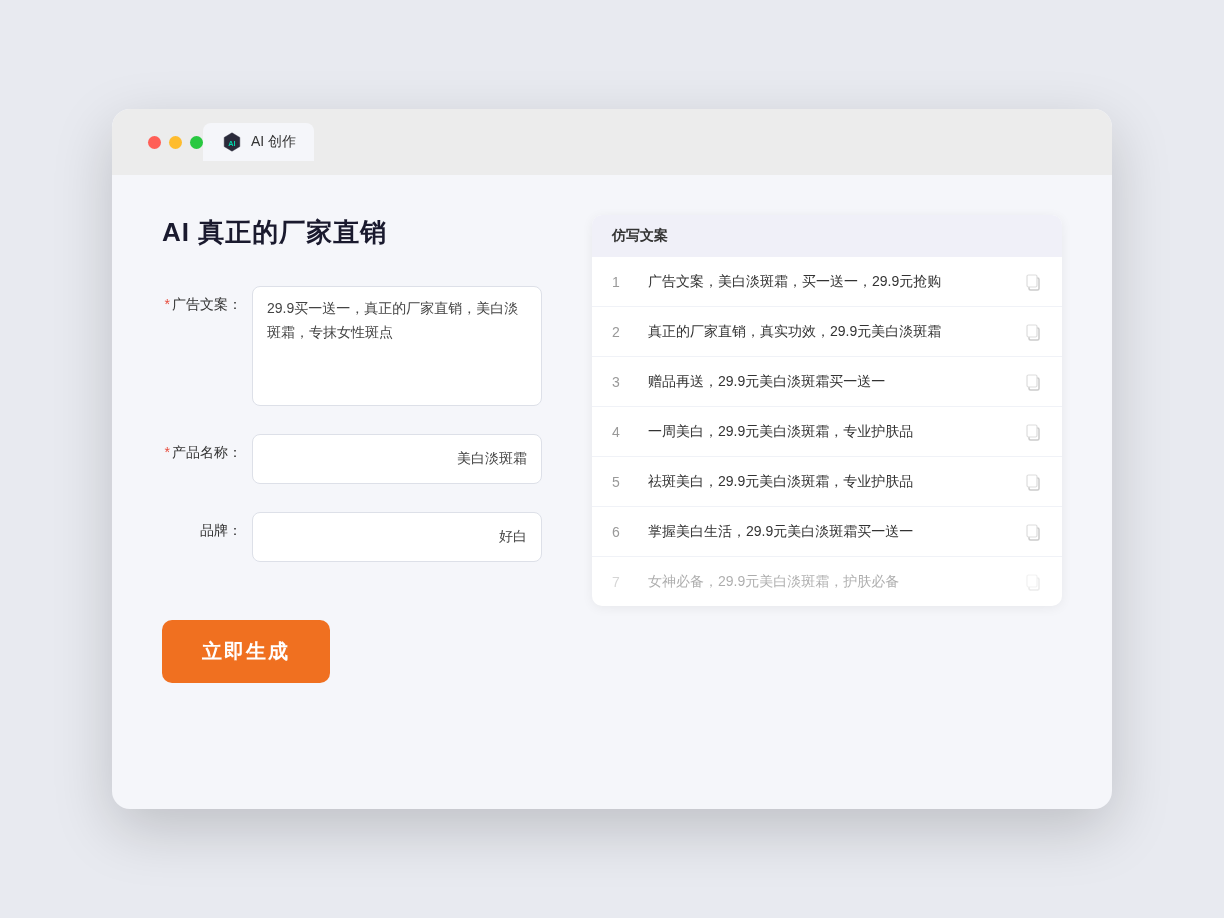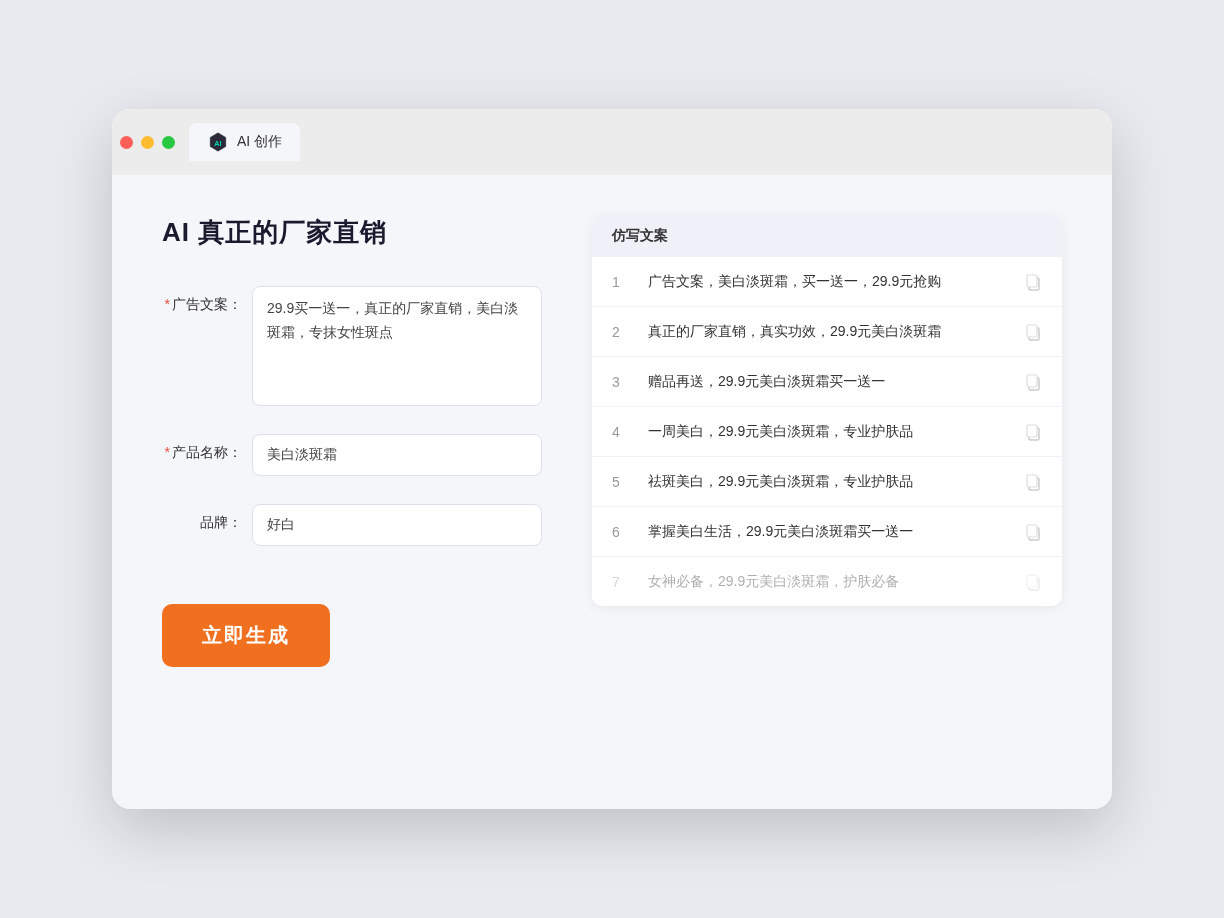--- a/index.html
+++ b/index.html
@@ -19,24 +19,23 @@
       box-shadow: 0 20px 60px rgba(0,0,0,0.18);
       width: 1000px;
       min-height: 700px;
       overflow: hidden;
       position: relative;
     }
 
     .browser-titlebar {
       background: #ececec;
       border-radius: 18px 18px 0 0;
-      padding: 14px 8px;
-      display: flex;
-      align-items: center;
-      gap: 14px;
+      padding: 14px 36px;
+      display: flex;
+      align-items: center;
     }
 
     .traffic-lights {
       display: flex;
       gap: 8px;
     }
 
     .traffic-light {
       width: 13px;
       height: 13px;
@@ -114,21 +113,22 @@
       font-family: inherit;
       resize: none;
     }
 
     .form-textarea {
       height: 120px;
       line-height: 1.7;
     }
 
     .form-input {
-      height: 42px;
+      height: 50px;
+      text-align: right;
     }
 
     .generate-btn {
       background: #f07020;
       color: #fff;
       border: none;
       border-radius: 10px;
       padding: 18px 40px;
       font-size: 20px;
       font-weight: 600;

